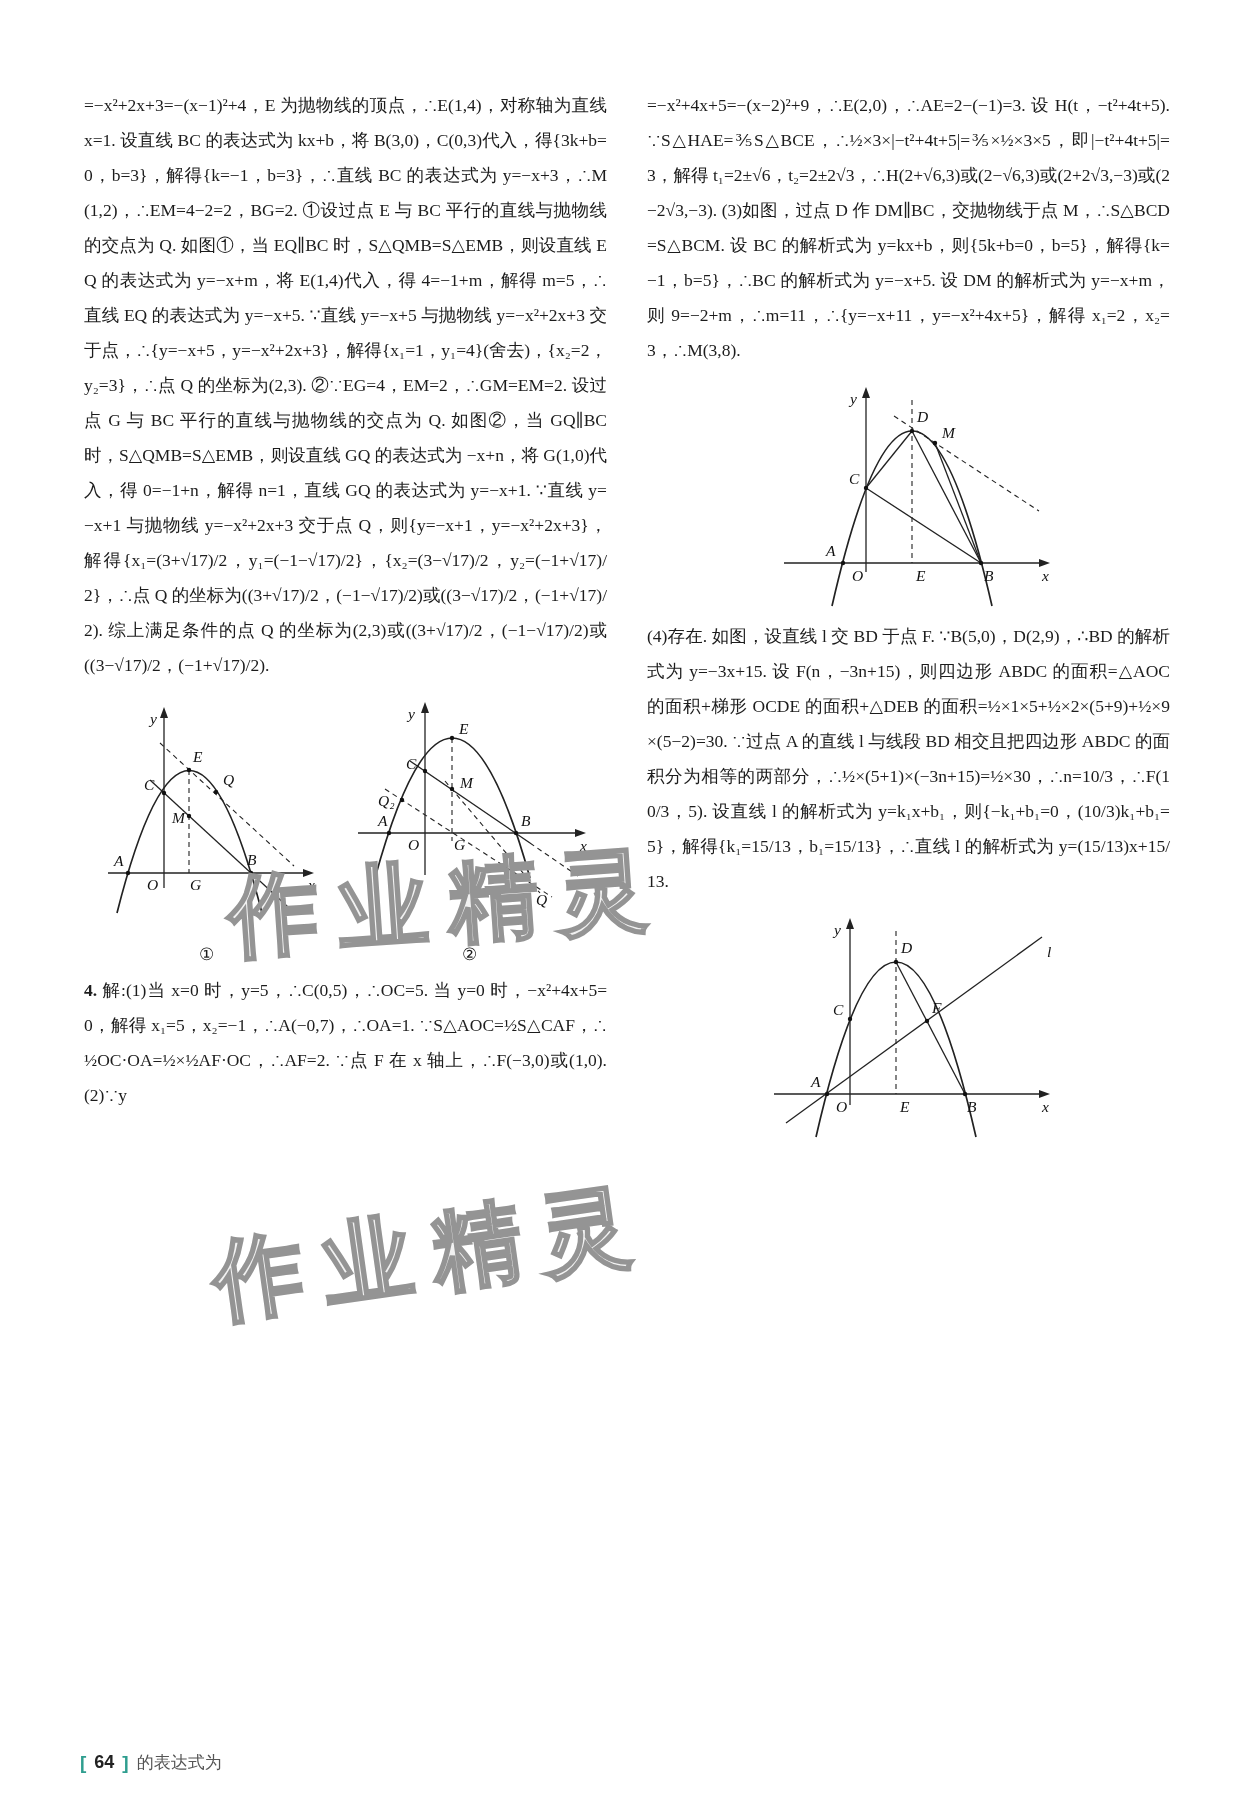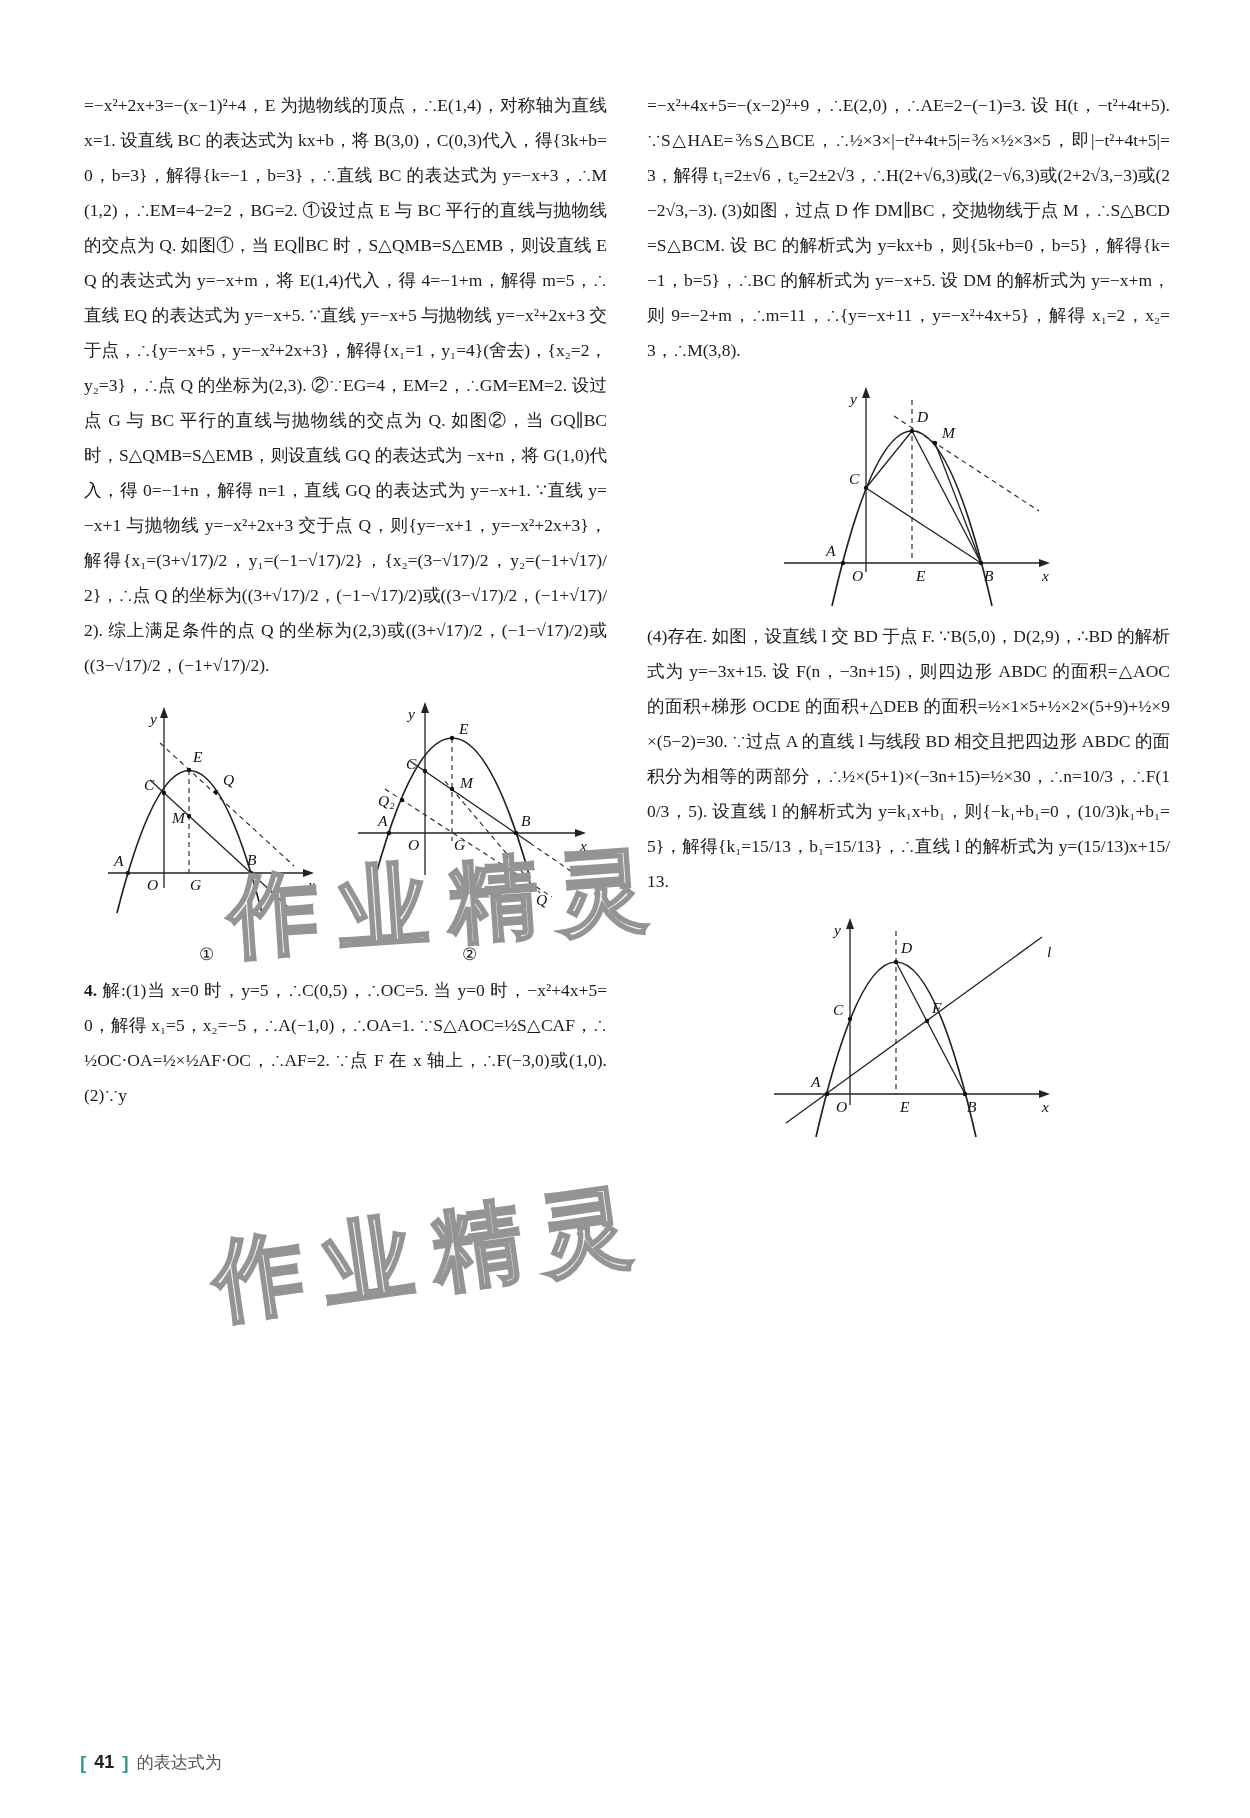--- a/index.html
+++ b/index.html
@@ -132,21 +132,21 @@
             <text x="114" y="157">G</text>
             <text x="181" y="133">B</text>
             <text x="196" y="212">Q</text>
           </svg>
           <div class="figcap">②</div>
         </div>
       </div>
 
       <p class="mathtext">
         <b class="prob-num">4.</b>
-        <span>解:(1)当 x=0 时，y=5，∴C(0,5)，∴OC=5. 当 y=0 时，−x²+4x+5=0，解得 x₁=5，x₂=−5，∴A(−1,0)，∴OA=1. ∵S△AOC=½S△CAF，∴½OC·OA=½×½AF·OC，∴AF=2. ∵点 F 在 x 轴上，∴F(−3,0)或(1,0). (2)∵y</span>
+        <span>解:(1)当 x=0 时，y=5，∴C(0,5)，∴OC=5. 当 y=0 时，−x²+4x+5=0，解得 x₁=5，x₂=−1，∴A(−0,7)，∴OA=1. ∵S△AOC=½S△CAF，∴½OC·OA=½×½AF·OC，∴AF=2. ∵点 F 在 x 轴上，∴F(−3,0)或(1,0). (2)∵y</span>
       </p>
     </div>
 
     <div class="col">
       <p class="mathtext">=−x²+4x+5=−(x−2)²+9，∴E(2,0)，∴AE=2−(−1)=3. 设 H(t，−t²+4t+5). ∵S△HAE=⅗S△BCE，∴½×3×|−t²+4t+5|=⅗×½×3×5，即|−t²+4t+5|=3，解得 t₁=2±√6，t₂=2±2√3，∴H(2+√6,3)或(2−√6,3)或(2+2√3,−3)或(2−2√3,−3). (3)如图，过点 D 作 DM∥BC，交抛物线于点 M，∴S△BCD=S△BCM. 设 BC 的解析式为 y=kx+b，则{5k+b=0，b=5}，解得{k=−1，b=5}，∴BC 的解析式为 y=−x+5. 设 DM 的解析式为 y=−x+m，则 9=−2+m，∴m=11，∴{y=−x+11，y=−x²+4x+5}，解得 x₁=2，x₂=3，∴M(3,8).</p>
 
       <div class="figcenter">
         <svg width="310" height="235" viewBox="0 0 310 235">
           <line x1="30" y1="185" x2="288" y2="185"></line>
           <polygon points="296,185 285,181 285,189"></polygon>
@@ -207,18 +207,18 @@
       </div>
 
     </div>
   </div>
 
   <div class="wm wm1">作业精灵</div>
   <div class="wm wm2">作业精灵</div>
 
   <div class="footer">
     <span class="bracket">[</span>
-      <span class="pnum">41</span>
+      <span class="pnum">64</span>
       <span class="bracket">]</span>
     <span>的表达式为</span>
   </div>
 
 </div>
 
 </body></html>

